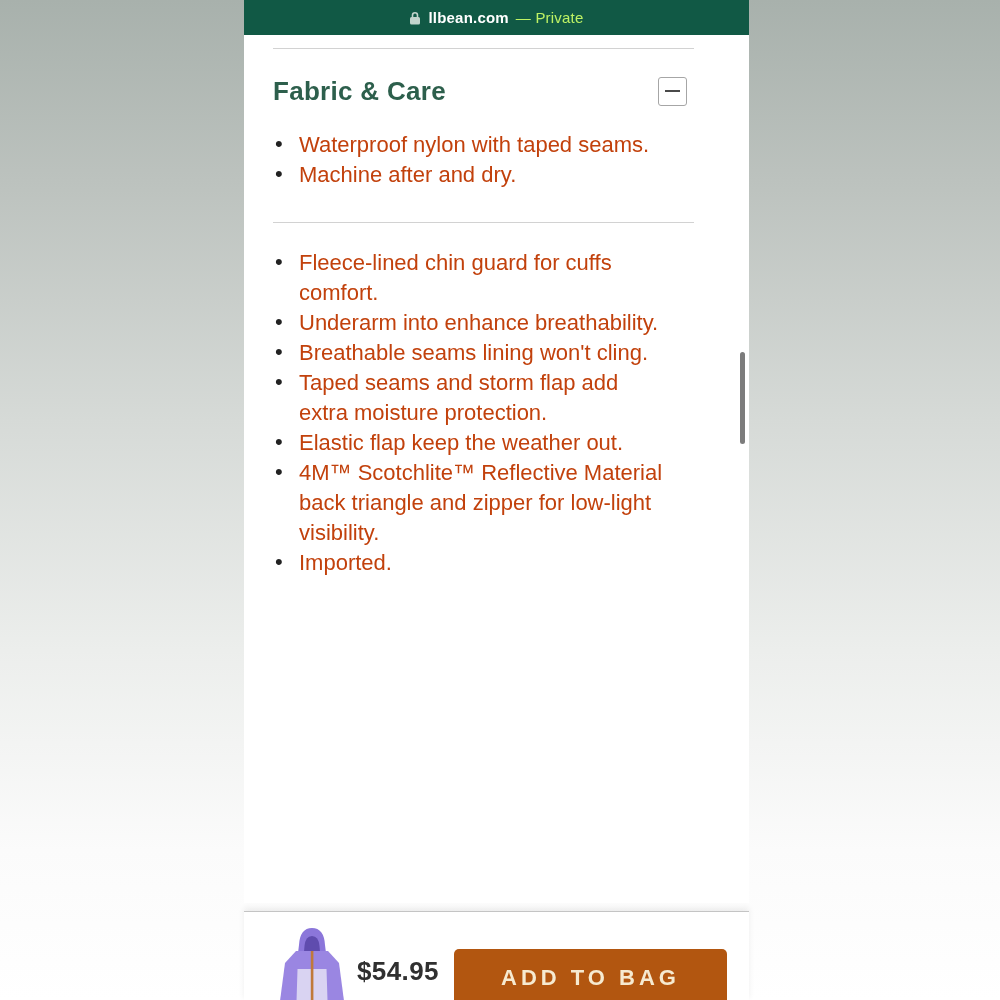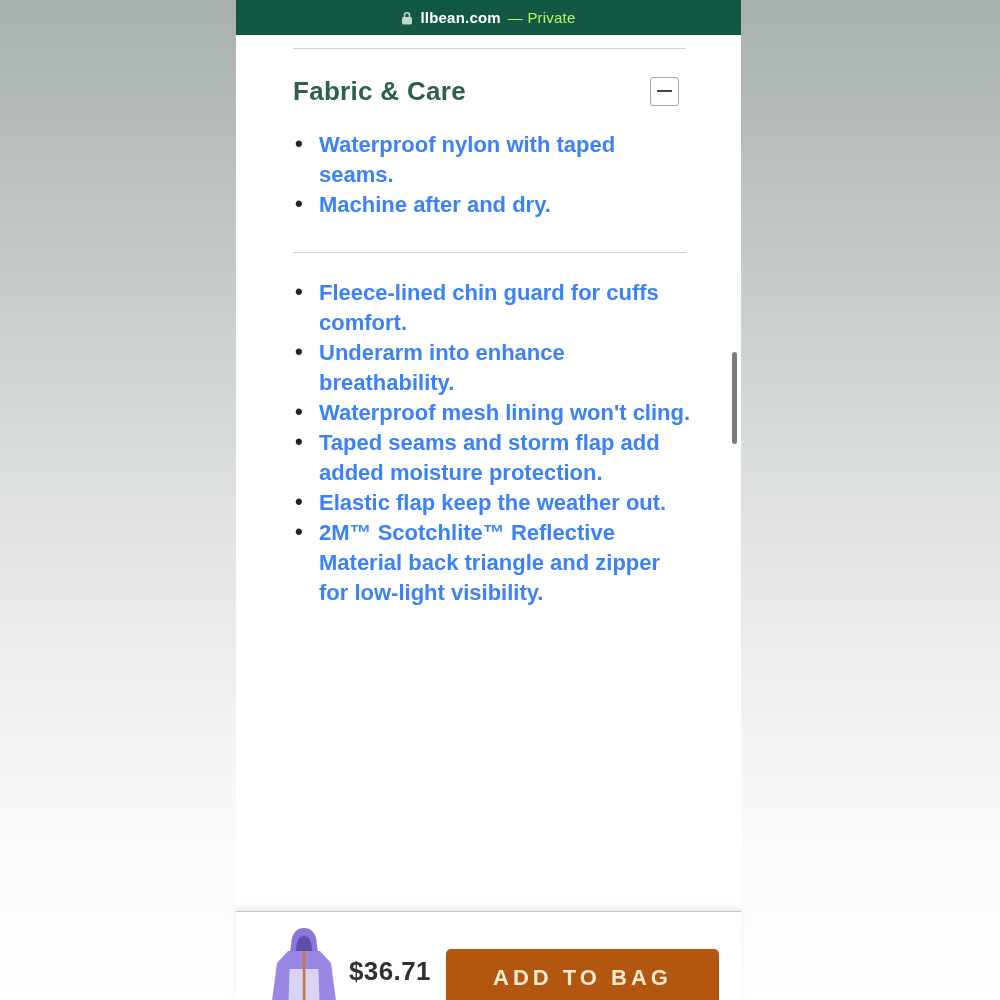--- a/index.html
+++ b/index.html
@@ -1,52 +1,52 @@
 <!DOCTYPE html>
 <html><head>
 <meta charset="utf-8">
 <style>
   html,body{margin:0;padding:0;}
   body{
     width:1000px;height:1000px;overflow:hidden;
     font-family:"Liberation Sans", sans-serif;
     background:linear-gradient(180deg,#a8b1ac 0%,#bcc2be 18%,#d6dad7 42%,#eceeec 65%,#fbfbfb 85%,#ffffff 100%);
   }
-  .column{position:absolute;left:236px;top:0;width:505px;height:1000px;}
+  .column{position:absolute;left:244px;top:0;width:505px;height:1000px;}
 
   
   .browser-bar{
     position:absolute;top:0;left:0;width:505px;height:35px;background:#115945;
     display:flex;align-items:center;justify-content:center;gap:7px;cursor:pointer;
   }
   .lock{display:flex;align-items:center;}
   .domain{color:#ffffff;font-size:15px;font-weight:700;letter-spacing:.2px;}
   .privacy{color:#bef264;font-size:15px;letter-spacing:.2px;}
 
   
   .content{
     position:absolute;top:35px;left:0;width:505px;height:868px;background:#ffffff;
-    box-sizing:border-box;padding:0 50px 0 57px;overflow:hidden;
+    box-sizing:border-box;padding:0 50px 0 29px;overflow:hidden;
   }
   .rule{border:none;border-top:1px solid #d2d2d2;margin:0 5px 0 0;}
   .rule-first{margin-top:13px;}
   .rule-mid{margin-top:32px;}
 
   .section-header{display:flex;align-items:center;justify-content:space-between;margin-top:27px;height:30px;}
   .section-title{margin:0;font-size:26px;font-weight:700;color:#2d5f4c;letter-spacing:.3px;}
   .minus-btn{
     width:29px;height:29px;box-sizing:border-box;border:1.5px solid #a6a6a6;border-radius:3px;
     background:#fff;margin-right:12px;position:relative;cursor:pointer;padding:0;
   }
   .minus-btn::after{content:"";position:absolute;left:6px;right:6px;top:50%;height:2px;margin-top:-1px;background:#4a4a4a;}
 
   ul.features{list-style:none;margin:24px 0 0 0;padding:0;}
   ul.features.second{margin-top:25px;}
   ul.features li{
-    position:relative;padding-left:26px;font-size:22px;line-height:30px;color:#3b82f6;max-width:372px;font-weight:bold;
+    position:relative;padding-left:26px;font-size:22px;line-height:30px;color:#c2410c;max-width:372px;
   }
   ul.features li::before{content:"•";position:absolute;left:2px;top:-1px;color:#222;}
 
   
   .scroll-thumb{position:absolute;right:4px;top:352px;width:5px;height:92px;background:#7c7c7c;border-radius:3px;cursor:pointer;}
 
   
   .bottom-bar{
     position:absolute;top:911px;left:0;width:505px;height:89px;background:#ffffff;
     border-top:1px solid #c4c4c4;box-shadow:0 -3px 6px rgba(0,0,0,.07);overflow:hidden;
@@ -85,36 +85,37 @@
     <ul class="features">
       <li>Waterproof nylon with taped seams.</li>
       <li>Machine after and dry.</li>
     </ul>
 
     <hr class="rule rule-mid">
 
     <ul class="features second">
       <li>Fleece-lined chin guard for cuffs comfort.</li>
       <li>Underarm into enhance breathability.</li>
-      <li>Waterproof mesh lining won't cling.</li>
-      <li>Taped seams and storm flap add added moisture protection.</li>
+      <li>Breathable seams lining won't cling.</li>
+      <li>Taped seams and storm flap add extra moisture protection.</li>
       <li>Elastic flap keep the weather out.</li>
-      <li>2M™ Scotchlite™ Reflective Material back triangle and zipper for low-light visibility.</li>
+      <li>4M™ Scotchlite™ Reflective Material back triangle and zipper for low-light visibility.</li>
+      <li>Imported.</li>
     </ul>
   </div>
 
   <div class="scroll-thumb"></div>
 
   <div class="bottom-bar">
     <span class="thumb">
       <svg width="92" height="77" viewBox="0 0 92 77">
         <path d="M33 21 Q34 4 46 4 Q58 4 59 21 L60 29 L32 29 Z" fill="#8b76da"></path>
         <path d="M38.5 22 Q39.5 12 46 12 Q52.5 12 53.5 22 L54 28 L38 28 Z" fill="#5f4cae"></path>
         <path d="M30 27 L62 27 L73 39 L78 77 L14 77 L19 39 Z" fill="#9a86e2"></path>
         <path d="M31.5 45 L60.5 45 L61.5 77 L30.5 77 Z" fill="#d9d3f2"></path>
         <rect x="44.8" y="27" width="2.6" height="50" fill="#c0793a"></rect>
       </svg>
     </span>
-    <span class="price">$36.71</span>
+    <span class="price">$54.95</span>
     <button class="add-btn">ADD TO BAG</button>
   </div>
 
 </div>
 
 </body></html>

